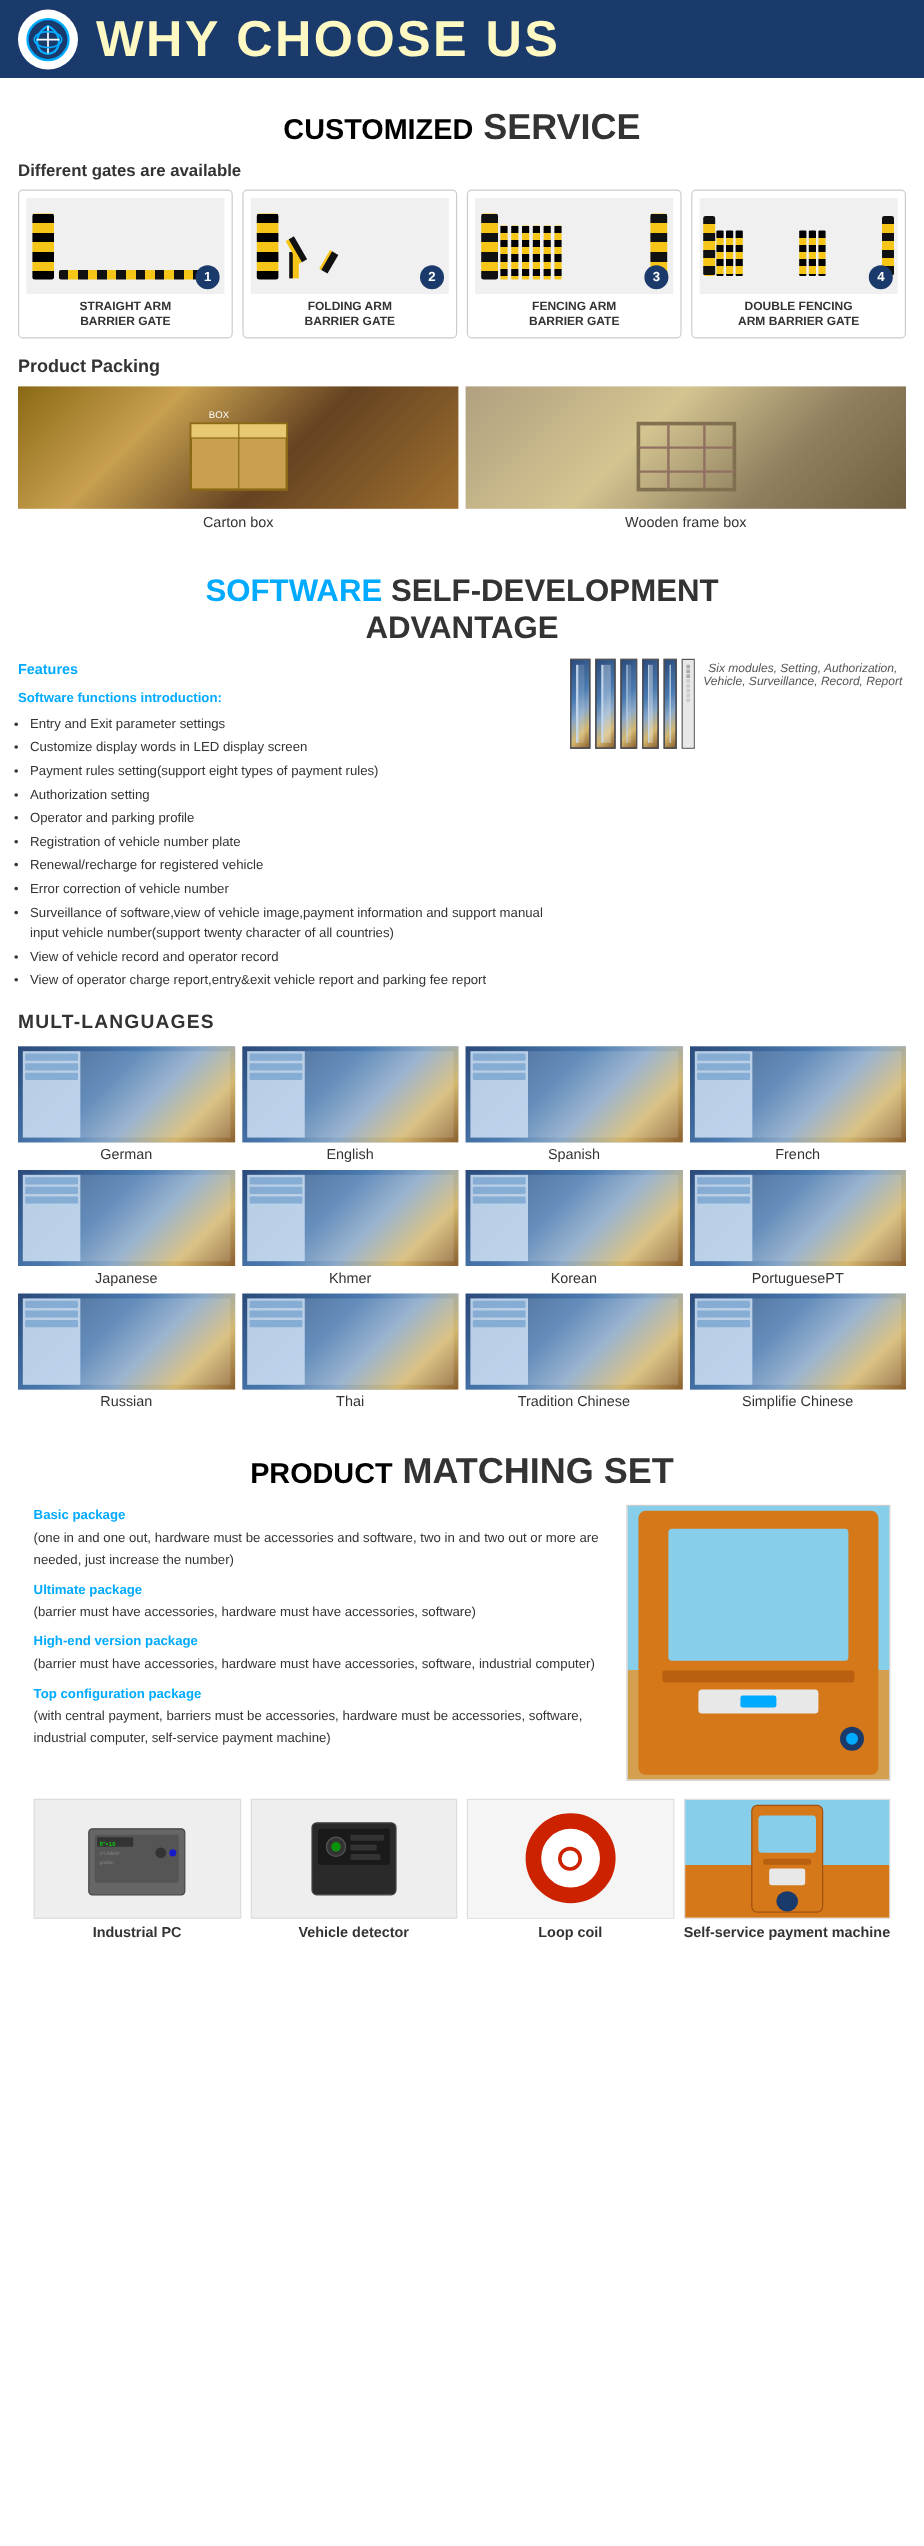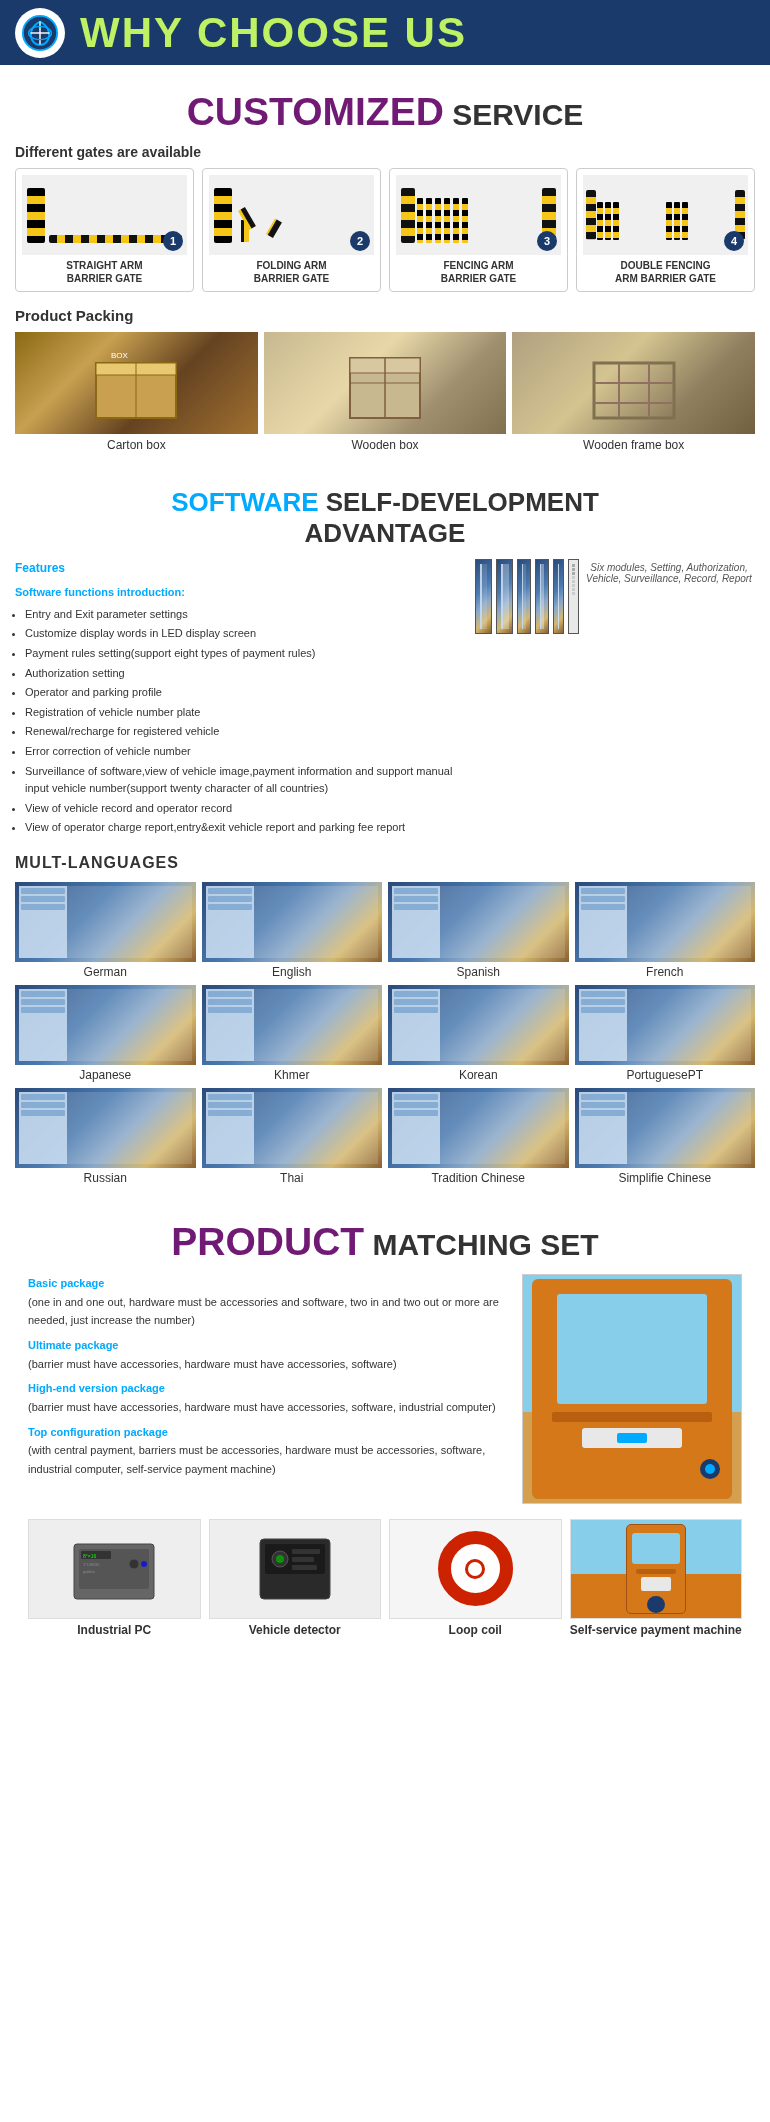--- a/index.html
+++ b/index.html
@@ -2,21 +2,21 @@
 <html><head>
   <meta charset="utf-8">
   <style>
     * { margin: 0; padding: 0; box-sizing: border-box; }
     body { font-family: Arial, sans-serif; width: 770px; background: #fff; color: #333; }
 
     
     .header { background: #1a3a6b; display: flex; align-items: center; padding: 8px 15px; height: 65px; }
     .header-logo { width: 50px; height: 50px; border-radius: 50%; background: #fff; display: flex; align-items: center; justify-content: center; margin-right: 15px; flex-shrink: 0; }
     .header-logo svg { width: 38px; height: 38px; }
-    .header-title { font-size: 42px; font-weight: 900; color: #bef264; letter-spacing: 2px; text-transform: uppercase; }
+    .header-title { font-size: 42px; font-weight: 900; color: #fef9c3; letter-spacing: 2px; text-transform: uppercase; }
 
     
     .service-section { padding: 10px 15px 5px; }
     .gates-title { font-size: 14px; font-weight: bold; margin-bottom: 8px; color: #333; }
     .gates-grid { display: flex; gap: 8px; margin-bottom: 15px; }
     .gate-item { flex: 1; border: 1px solid #ccc; border-radius: 4px; padding: 6px; text-align: center; }
     .gate-img { width: 100%; height: 80px; background: #f0f0f0; margin-bottom: 4px; display: flex; align-items: center; justify-content: center; position: relative; overflow: hidden; }
     .gate-num { position: absolute; bottom: 4px; right: 4px; background: #1a3a6b; color: #fff; width: 20px; height: 20px; border-radius: 50%; font-size: 11px; display: flex; align-items: center; justify-content: center; font-weight: bold; }
     .gate-label { font-size: 10px; font-weight: bold; color: #333; text-transform: uppercase; text-align: center; line-height: 1.3; }
 
@@ -61,21 +61,21 @@
 
     
     .screen-ui { width: 100%; height: 100%; background: linear-gradient(135deg, #2a4a7a 0%, #4a7ab0 40%, #8aa8c8 60%, #d4b870 80%, #8a6030 100%); position: relative; display: flex; align-items: flex-start; padding: 4px; }
     .screen-sidebar { width: 28%; height: 100%; background: rgba(200,220,240,0.9); }
     .screen-main { flex: 1; height: 100%; background: rgba(255,255,255,0.15); }
     .screen-sidebar-line { height: 6px; background: rgba(100,150,200,0.6); margin: 2px 2px; border-radius: 1px; }
     .machine-mockup { width: 200px; height: 220px; background: #d4781a; border-radius: 6px; position: relative; }
     .machine-screen { width: 75%; height: 50%; background: #87ceeb; margin: 15px auto 0; border-radius: 3px; }
 
     .section-main-title { text-align: center; margin: 15px 0 10px; }
-    .section-main-title .word1 { color: #701a75; font-size: 39px; font-weight: 900; }
+    .section-main-title .word1 { color: #000000; font-size: 24px; font-weight: 900; }
     .section-main-title .word2 { color: #333; font-size: 30px; font-weight: 900; }
 
     .software-main-title { text-align: center; margin: 15px 0 10px; }
     .software-main-title .word1 { color: #00aaff; font-size: 26px; font-weight: 900; }
     .software-main-title .word2 { color: #333; font-size: 26px; font-weight: 900; }
     .gate-post { width: 18px; height: 55px; background: repeating-linear-gradient(180deg, #000 0px, #000 8px, #f5c518 8px, #f5c518 16px); border-radius: 2px; margin-right: 4px; flex-shrink: 0; }
 
     .fencing-arm { display: flex; gap: 3px; align-items: flex-end; flex: 1; }
     .fence-post { width: 6px; height: 45px; background: repeating-linear-gradient(180deg, #000 0px, #000 6px, #f5c518 6px, #f5c518 12px); border-radius: 1px; }
 
@@ -187,31 +187,20 @@
     <div class="packing-item">
       <div class="packing-img packing-photo-1">
         <svg width="90" height="80" viewBox="0 0 90 80">
           <rect x="5" y="20" width="80" height="55" fill="#c8a050" stroke="#8b6914" stroke-width="2"></rect>
           <rect x="5" y="20" width="80" height="12" fill="#e8c870" stroke="#8b6914" stroke-width="1"></rect>
           <line x1="45" y1="20" x2="45" y2="75" stroke="#8b6914" stroke-width="1"></line>
           <text x="20" y="15" font-size="8" fill="#fff">BOX</text>
         </svg>
       </div>
       <div class="packing-label">Carton box</div>
-    </div>
-    <div class="packing-item">
-      <div class="packing-img packing-photo-2">
-        <svg width="90" height="80" viewBox="0 0 90 80">
-          <rect x="10" y="15" width="70" height="60" fill="#c8b890" stroke="#806040" stroke-width="2"></rect>
-          <rect x="10" y="15" width="70" height="15" fill="#d8c8a0" stroke="#806040" stroke-width="1"></rect>
-          <line x1="45" y1="15" x2="45" y2="75" stroke="#806040" stroke-width="1.5"></line>
-          <line x1="10" y1="40" x2="80" y2="40" stroke="#806040" stroke-width="1"></line>
-        </svg>
-      </div>
-      <div class="packing-label">Wooden box</div>
     </div>
     <div class="packing-item">
       <div class="packing-img packing-photo-3">
         <svg width="90" height="80" viewBox="0 0 90 80">
           <rect x="5" y="20" width="80" height="55" fill="none" stroke="#807050" stroke-width="3"></rect>
           <line x1="5" y1="40" x2="85" y2="40" stroke="#907060" stroke-width="2"></line>
           <line x1="5" y1="60" x2="85" y2="60" stroke="#907060" stroke-width="2"></line>
           <line x1="30" y1="20" x2="30" y2="75" stroke="#907060" stroke-width="2"></line>
           <line x1="60" y1="20" x2="60" y2="75" stroke="#907060" stroke-width="2"></line>
         </svg>

